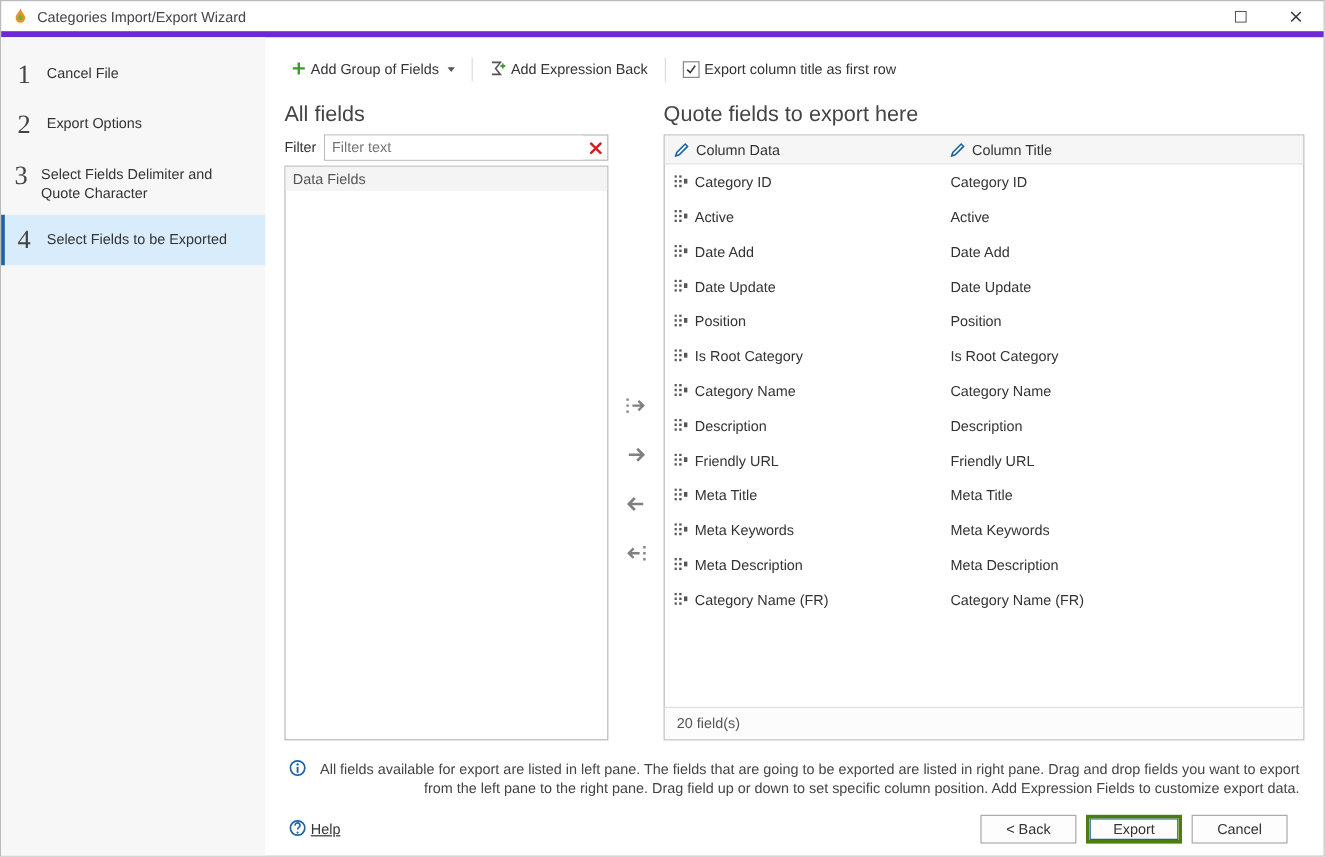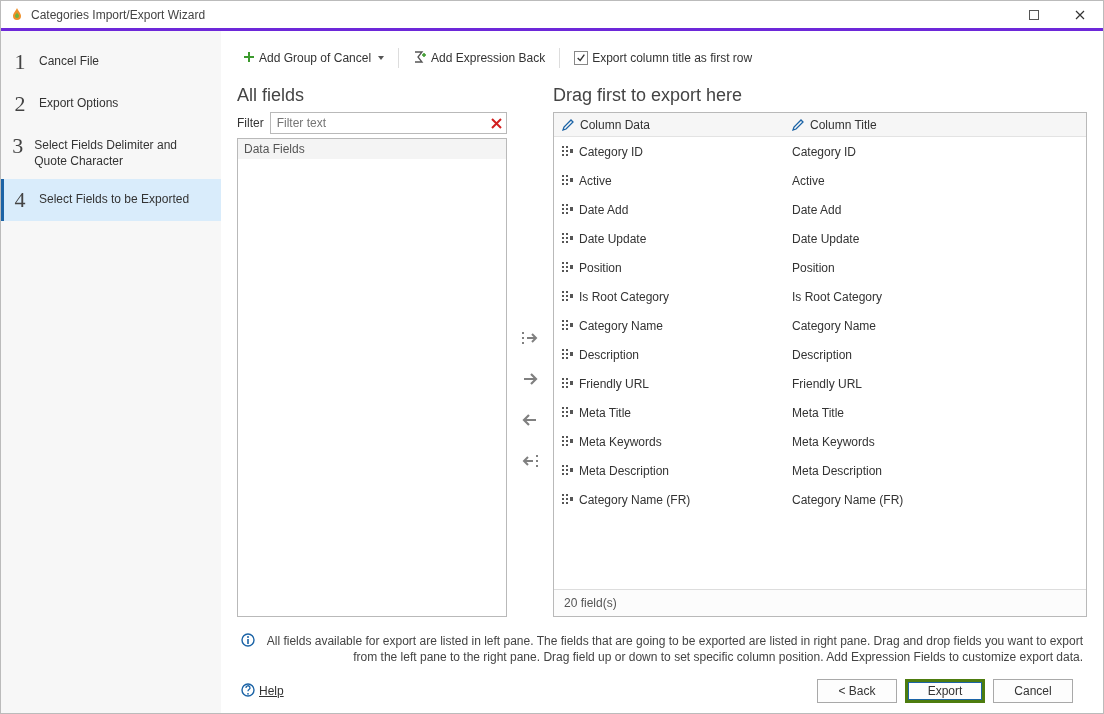--- a/index.html
+++ b/index.html
@@ -1,19 +1,19 @@
 <!DOCTYPE html>
 <html><head>
 <meta charset="utf-8">
 <style>
 * { margin: 0; padding: 0; box-sizing: border-box; font-family: "Segoe UI", Tahoma, sans-serif; font-size: 12px; color: #333; }
 html, body { width: 1104px; height: 714px; background: #fff; }
 
 .window { width: 1104px; height: 714px; border: 1px solid #bbb; display: flex; flex-direction: column; background: #fff; }
-.titlebar { height: 30px; display: flex; align-items: center; padding: 0 0 0 8px; border-bottom: 3px solid #6d28d9; }
+.titlebar { height: 30px; display: flex; align-items: center; padding: 0 0 0 8px; border-bottom: 5px solid #6d28d9; }
 .titlebar .logo { width: 16px; height: 16px; margin-right: 6px; }
 .titlebar .title { flex: 0 0 auto; color: #444; }
 .titlebar .spacer { flex: 1; }
 .titlebar .win-btn { width: 46px; height: 28px; display: flex; align-items: center; justify-content: center; color: #555; }
 .titlebar .win-btn svg { width: 10px; height: 10px; }
 
 .body { flex: 1; display: flex; min-height: 0; }
 
 .sidebar { width: 220px; background: #f7f7f7; border-right: 0; padding-top: 10px; }
 .step { display: flex; align-items: flex-start; padding: 10px 14px 10px 10px; gap: 10px; cursor: default; }
@@ -123,21 +123,21 @@
     </div>
 
     <div class="main">
       <div class="toolbar">
         <div class="tool-btn">
           <span class="plus-ic">
             <svg viewBox="0 0 12 12">
                 <path d="M6 1 V11 M1 6 H11" stroke="#3c9a2e" stroke-width="2"></path>
               </svg>
           </span>
-          <span>Add Group of Cancel</span>
+          <span>Add Group of Fields</span>
           <span class="caret-down"></span>
         </div>
         <div class="tool-sep"></div>
         <div class="tool-btn">
           <span class="expr-ic">
             <svg viewBox="0 0 14 14">
                 <path d="M2 2 H9 L5 7 L9 12 H2" fill="none" stroke="#555" stroke-width="1.3"></path>
                 <path d="M11 3 V7 M9 5 H13" stroke="#3c9a2e" stroke-width="1.5"></path>
               </svg>
           </span>
@@ -193,21 +193,21 @@
           </div>
           <div class="mid-btn">
             <svg viewBox="0 0 20 20">
                 <path d="M17 4 v2 M17 9 v2 M17 14 v2" stroke="#808080" stroke-width="2"></path>
                 <path d="M13 10 H5 M8 6 L4 10 L8 14" fill="none" stroke="#808080" stroke-width="2"></path>
               </svg>
           </div>
         </div>
 
         <div class="pane-right">
-          <div class="pane-title">Drag first to export here</div>
+          <div class="pane-title">Quote fields to export here</div>
           <div class="grid">
             <div class="grid-head">
               <div class="col c1">
                 <span class="pen-ic"><svg viewBox="0 0 12 12">
                       <path d="M1 11 L2 8 L9 1 L11 3 L4 10 Z" fill="none" stroke="#1b63a6" stroke-width="1.3"></path>
                     </svg></span>
                 <span>Column Data</span>
               </div>
               <div class="col c2">
                 <span class="pen-ic"><svg viewBox="0 0 12 12">

